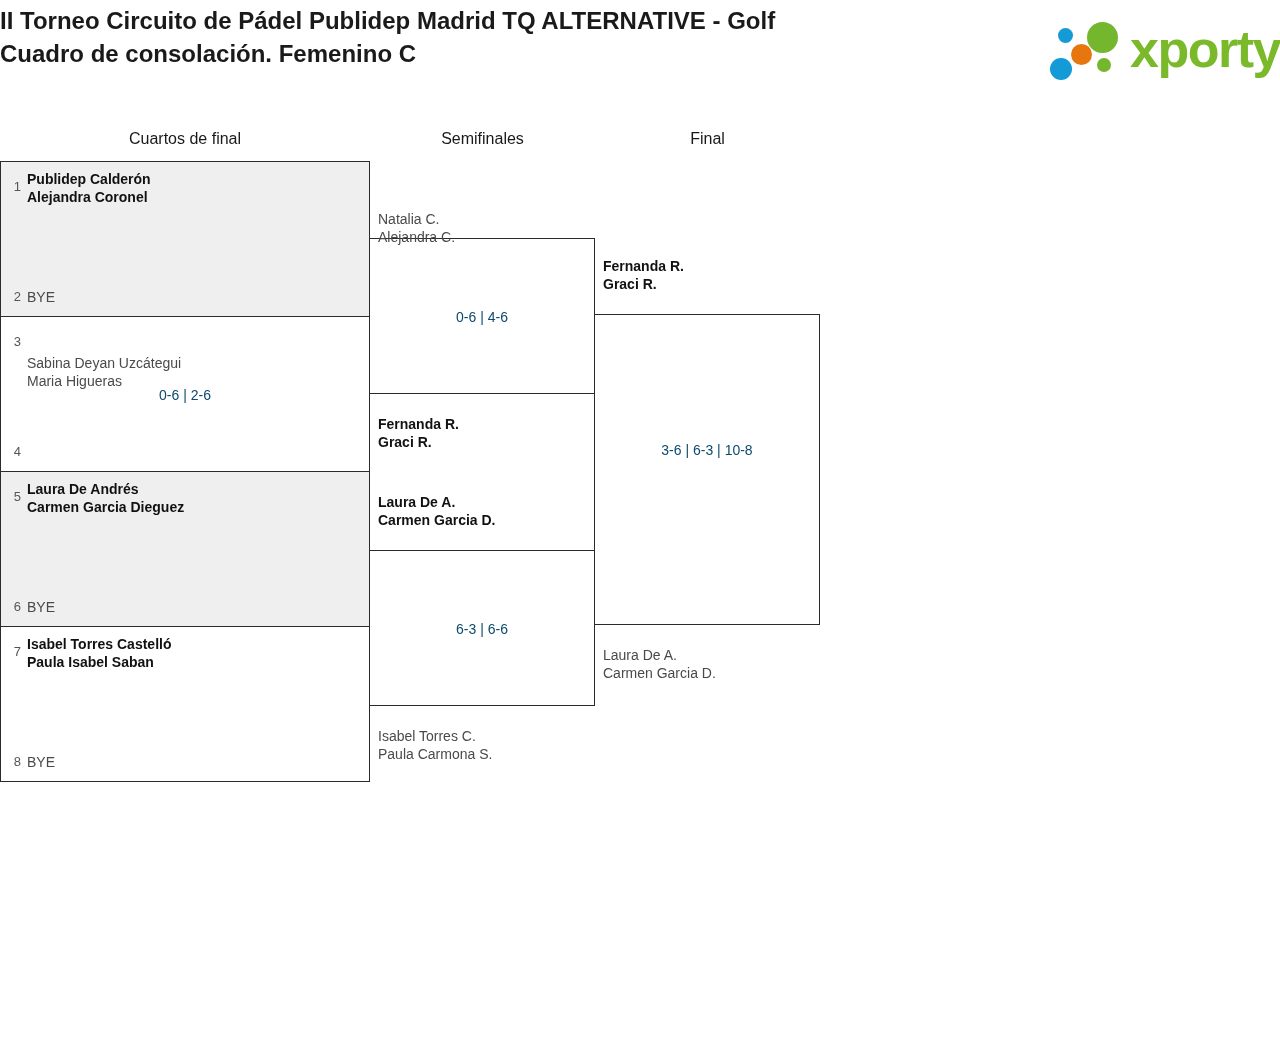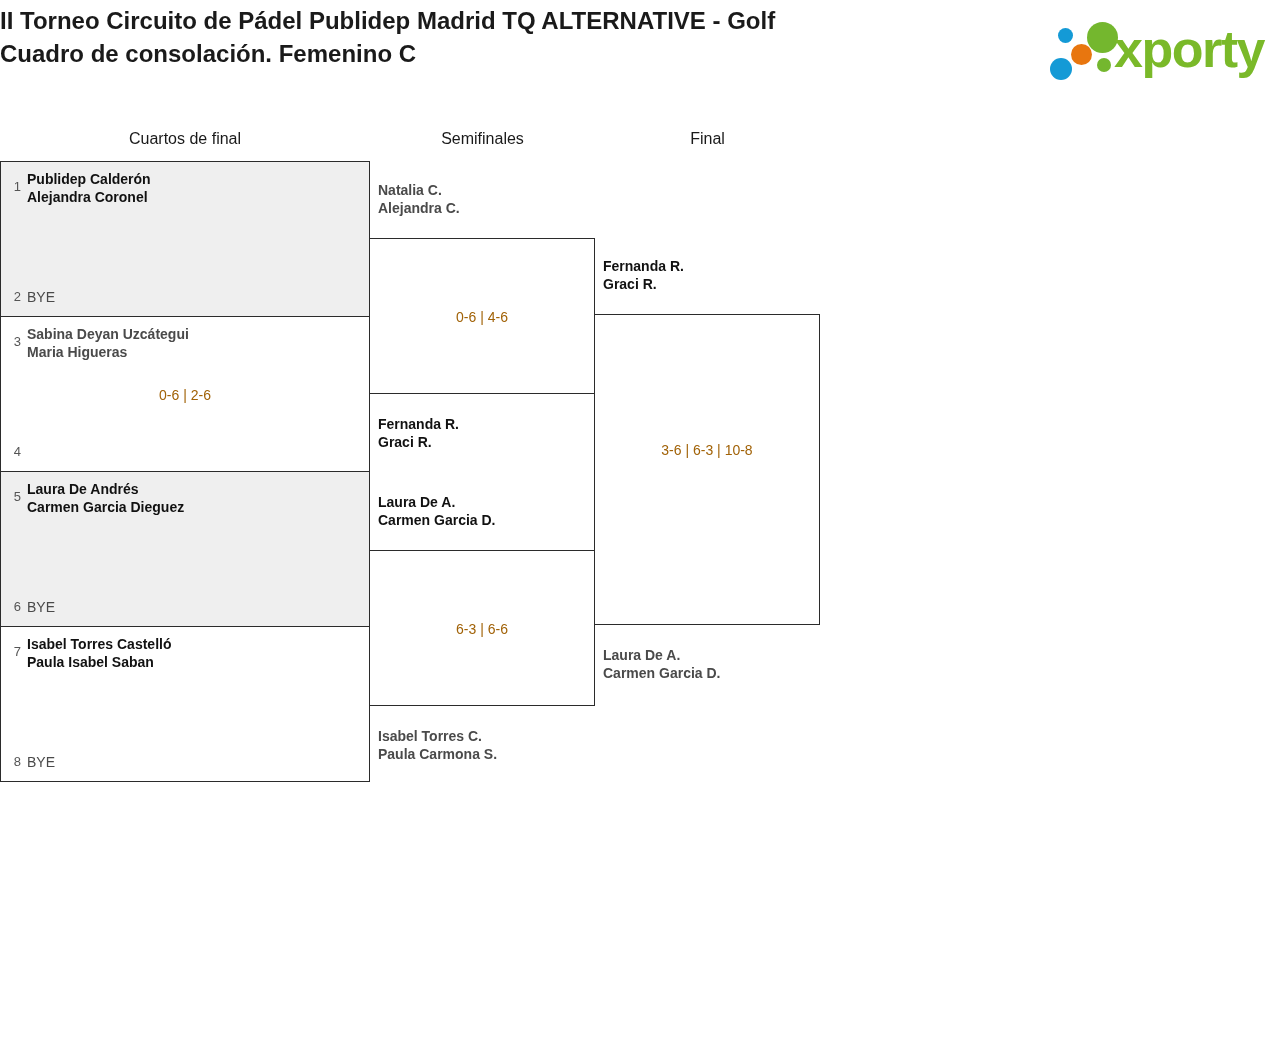--- a/index.html
+++ b/index.html
@@ -24,21 +24,21 @@
 
   .logo { position: absolute; left: 1046px; top: 20px; width: 230px; height: 62px; }
   .logo-dots { position: absolute; left: 0; top: 0; width: 92px; height: 62px; }
   .dot { position: absolute; border-radius: 50%; }
   .dot-blue-sm  { left: 12px;  top: 8px;  width: 15px; height: 15px; background: #149ad6; }
   .dot-green-lg { left: 41px;  top: 2px;  width: 31px; height: 31px; background: #74b72e; }
   .dot-orange   { left: 25px;  top: 24px; width: 21px; height: 21px; background: #e8760f; }
   .dot-green-sm { left: 51px;  top: 38px; width: 14px; height: 14px; background: #74b72e; }
   .dot-blue-lg  { left: 4px;   top: 38px; width: 22px; height: 22px; background: #149ad6; }
   .logo-word {
-    position: absolute; left: 68px; top: -2px;
+    position: absolute; left: 84px; top: -2px;
     font-size: 52px; font-weight: 700; letter-spacing: -1.5px;
     color: #7ab929; line-height: 62px;
   }
 
   
   .round-head {
     position: absolute; font-size: 16px; font-weight: 400;
     color: #1a1a1a; text-align: center; top: 129px; line-height: 20px;
   }
   .rh-r1 { left: 0px;   width: 370px; }
@@ -73,26 +73,26 @@
 
   .seed {
     width: 26px; flex: 0 0 26px; text-align: right; padding-right: 6px;
     font-size: 13px; color: #555; line-height: 18px; padding-top: 8px;
   }
   .r1 .seed.bye-seed { padding-top: 0; }
 
   .names { font-size: 14px; line-height: 18px; }
   .names .nm { display: block; white-space: nowrap; }
   .names.winner { font-weight: 700; color: #111111; }
-  .names.loser  { font-weight: 700; color: #4a4a4a; }
+  .names.loser  { font-weight: 400; color: #4a4a4a; margin-top: 29px; }
   .names.bye    { font-weight: 400; color: #4a4a4a; font-size: 14px; }
 
   .score {
     position: absolute; left: 0; width: 100%; text-align: center;
-    font-size: 14px; color: #a16207; line-height: 18px;
+    font-size: 14px; color: #0c4a6e; line-height: 18px;
   }
 
   
   .r1 .score { top: 69px; }
   
   .r2 .score { top: 69px; }
   
   .r3 .score { top: 126px; }
 
   

